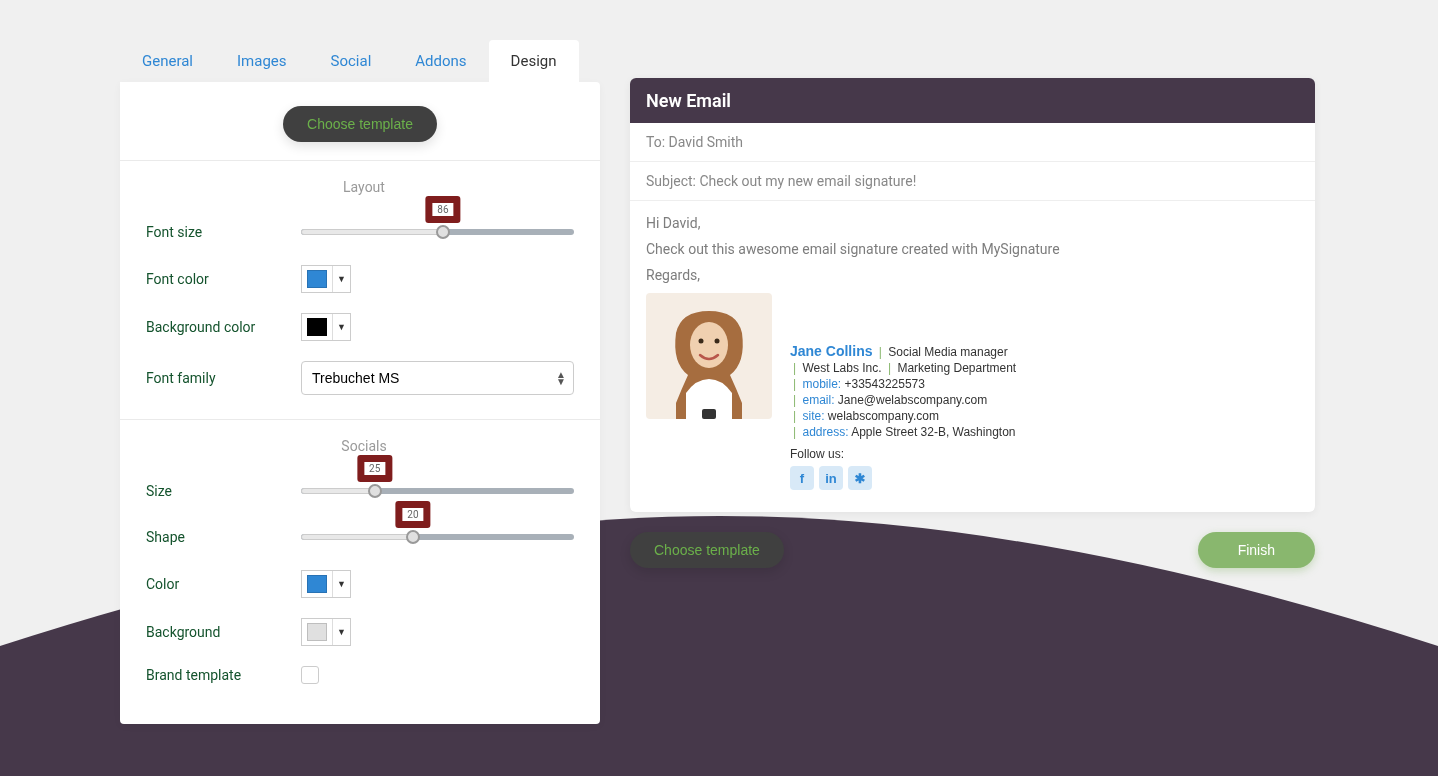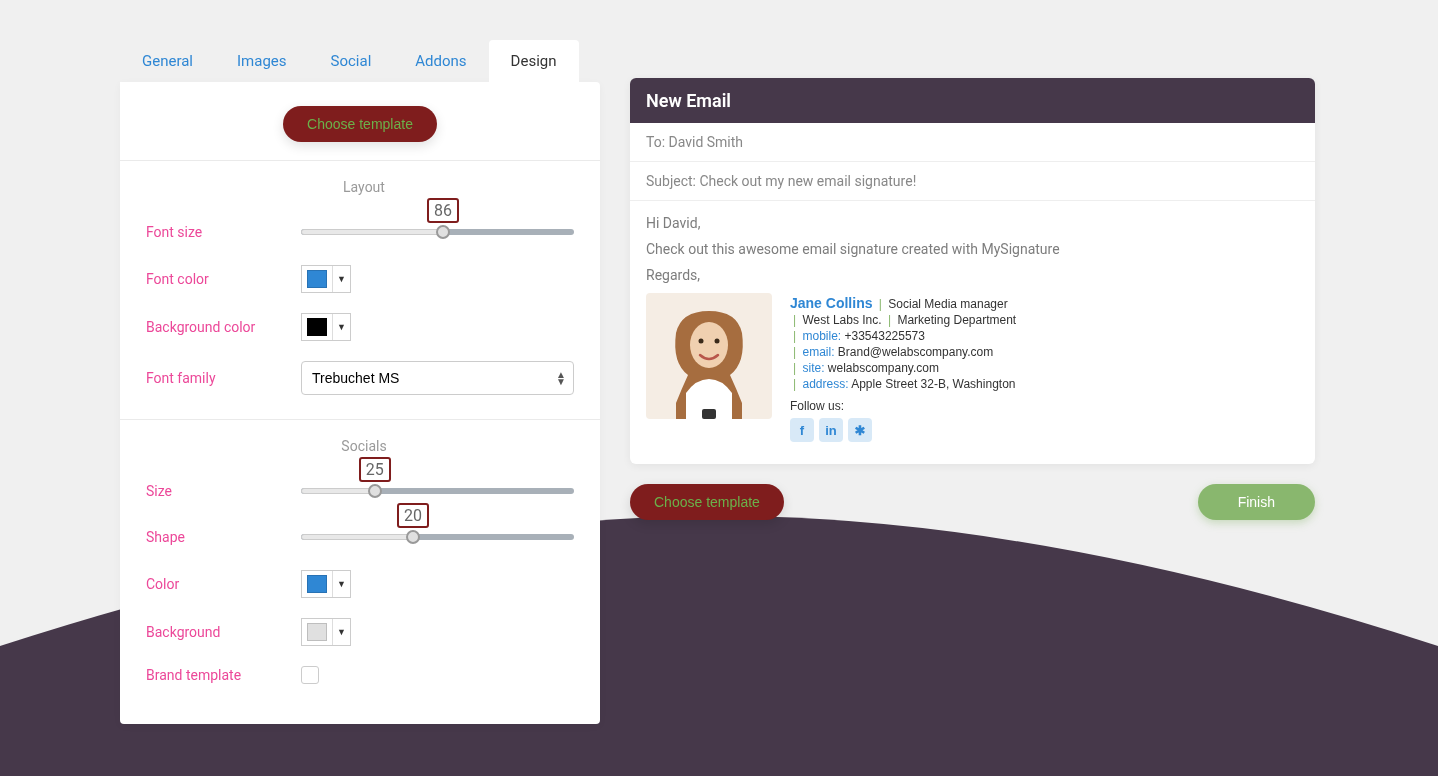--- a/index.html
+++ b/index.html
@@ -51,21 +51,21 @@
     border-radius: 0 4px 4px 4px;
     padding: 24px 0 30px 0;
     box-shadow: 0 2px 8px rgba(0,0,0,0.04);
   }
   .choose-template-top-wrap {
     display: flex;
     justify-content: center;
     padding-bottom: 18px;
   }
   .choose-template-btn {
-    background: #7f1d1d;
+    background: #404040;
     color: #6bb04a;
     border: none;
     padding: 10px 24px;
     border-radius: 22px;
     font-size: 14px;
     box-shadow: 0 4px 12px rgba(0,0,0,0.12);
     cursor: pointer;
   }
   .section-divider {
     border-top: 1px solid #eaeaea;
@@ -79,21 +79,21 @@
     margin-left: 8px;
   }
   .control-row {
     display: flex;
     align-items: center;
     padding: 10px 26px;
   }
   .control-label {
     width: 155px;
     font-size: 14px;
-    color: #ec4899;
+    color: #14532d;
   }
   .control-input {
     flex: 1;
     position: relative;
   }
   
   .slider-wrap { position: relative; height: 26px; }
   .slider-track {
     position: absolute;
     top: 50%;
@@ -121,24 +121,24 @@
     background: #e0e0e0;
     border: 2px solid #999;
     border-radius: 50%;
     transform: translate(-50%, -50%);
     cursor: pointer;
   }
   .slider-value {
     position: absolute;
     bottom: 22px;
     transform: translateX(-50%);
-    font-size: 16px;
+    font-size: 10px;
     color: #666;
     background: #fff;
-    border: 2px solid #7f1d1d;
+    border: 7px solid #7f1d1d;
     border-radius: 3px;
     padding: 1px 5px;
   }
   
   .color-picker {
     display: inline-flex;
     align-items: center;
     border: 1px solid #ccc;
     background: #fff;
     cursor: pointer;
@@ -222,21 +222,21 @@
     gap: 18px;
     margin-top: 10px;
   }
   .sig-photo {
     width: 126px;
     height: 126px;
     border-radius: 4px;
     overflow: hidden;
     flex-shrink: 0;
   }
-  .sig-info { font-family: "Trebuchet MS", Arial, sans-serif; font-size: 12px; color: #333; }
+  .sig-info { font-family: "Trebuchet MS", Arial, sans-serif; font-size: 12px; color: #333; margin-top: 48px; }
   .sig-name { color: #2f87d4; font-weight: bold; font-size: 14px; }
   .sig-line { margin: 2px 0; }
   .sig-sep { color: #89b76e; margin: 0 3px; }
   .sig-key { color: #2f87d4; }
   .follow-label { font-size: 12px; color: #333; margin-top: 8px; }
   .social-row { display: flex; gap: 5px; margin-top: 5px; }
   .social-btn {
     width: 24px;
     height: 24px;
     background: #d8e9f7;
@@ -427,21 +427,21 @@
               <span>Marketing Department</span>
             </div>
             <div class="sig-line">
               <span class="sig-sep">|</span>
               <span class="sig-key">mobile:</span>
               <span>+33543225573</span>
             </div>
             <div class="sig-line">
               <span class="sig-sep">|</span>
               <span class="sig-key">email:</span>
-              <span>Brand@welabscompany.com</span>
+              <span>Jane@welabscompany.com</span>
             </div>
             <div class="sig-line">
               <span class="sig-sep">|</span>
               <span class="sig-key">site:</span>
               <span>welabscompany.com</span>
             </div>
             <div class="sig-line">
               <span class="sig-sep">|</span>
               <span class="sig-key">address:</span>
               <span>Apple Street 32-B, Washington</span>

